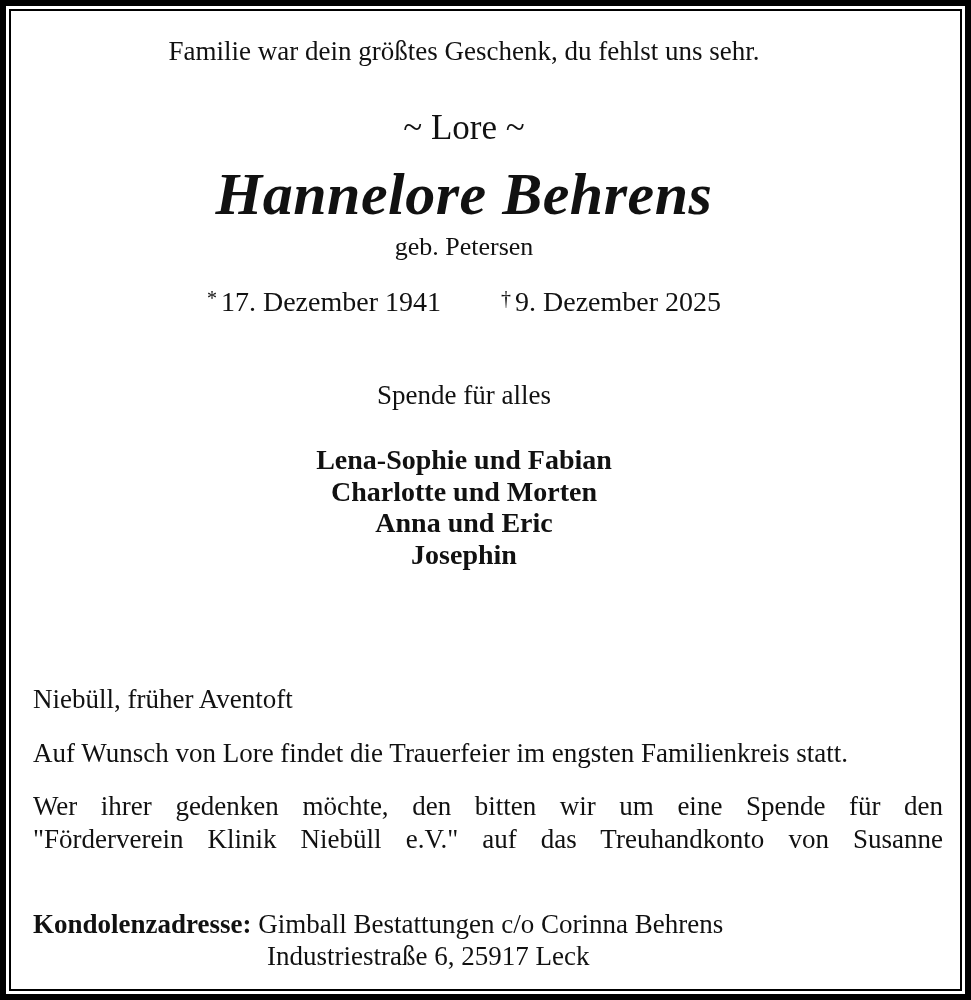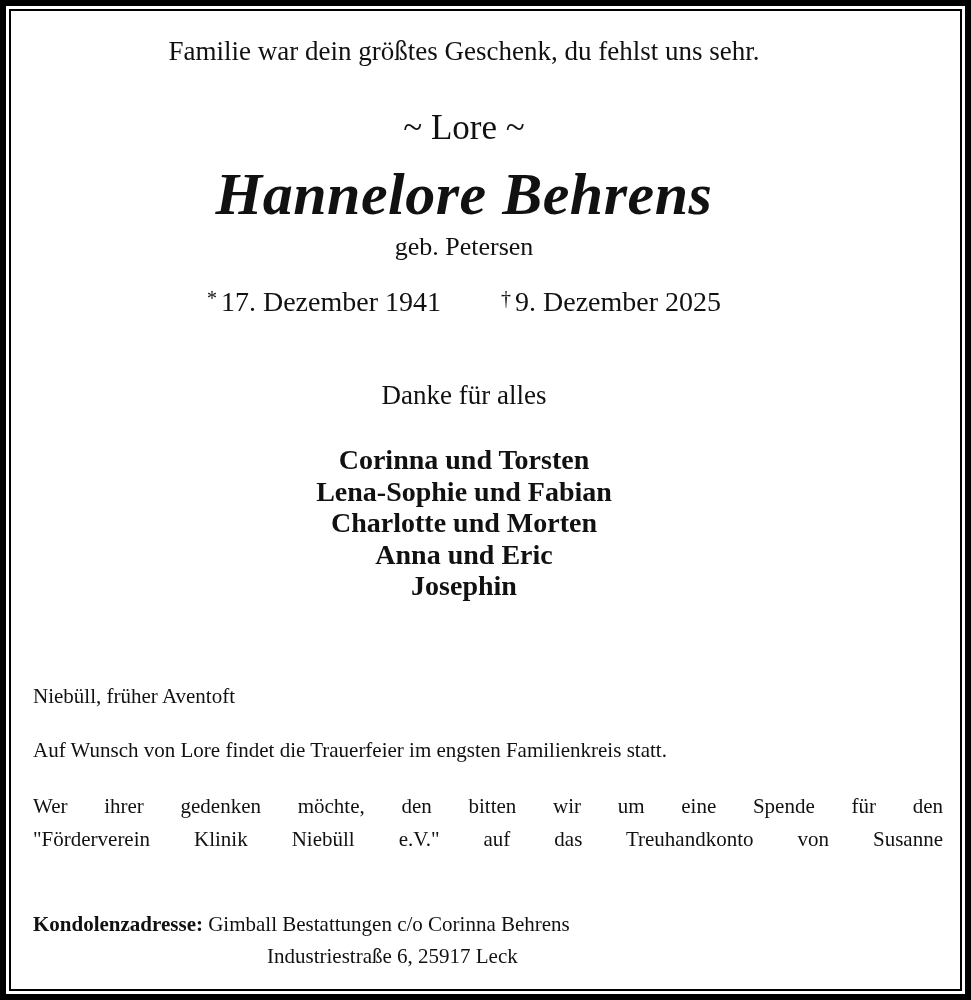--- a/index.html
+++ b/index.html
@@ -10,21 +10,21 @@
   .motto { top: 36px; font-size: 27px; }
   .nick { top: 108px; font-size: 35px; }
   .name { top: 160px; font-size: 60px; font-style: italic; font-weight: bold; letter-spacing: 0.5px; }
   .birthname { top: 232px; font-size: 26px; }
   .dates { top: 286px; font-size: 28px; }
   .dates span.gap { display: inline-block; width: 60px; }
   .sym { font-size: 20px; vertical-align: 6px; margin-right: 4px; }
   .thanks { top: 380px; font-size: 27px; }
   .mourners { top: 444px; font-size: 28px; font-weight: bold; line-height: 31.5px; }
   .mourners div { height: 31.5px; }
-  .left-block { position: absolute; left: 33px; width: 910px; font-size: 21px; }
+  .left-block { position: absolute; left: 33px; width: 910px; font-size: 27px; }
   .place { top: 684px; }
   .ceremony { top: 738px; }
   .donation { top: 790px; text-align: justify; text-align-last: left; line-height: 32.5px; }
   .donation .j { text-align-last: justify; display: block; }
   .condolence { top: 908px; line-height: 32px; }
   .condolence .row2 { padding-left: 234px; }
   b { font-weight: bold; }
 </style>
 </head>
 <body>
@@ -34,24 +34,23 @@
 
 <div class="abs motto">Familie war dein größtes Geschenk, du fehlst uns sehr.</div>
 <div class="abs nick">~ Lore ~</div>
 <div class="abs name">Hannelore Behrens</div>
 <div class="abs birthname">geb. Petersen</div>
 
 <div class="abs dates">
   <span><span class="sym">*</span><span>17. Dezember 1941</span></span><span class="gap"></span><span><span class="sym">†</span><span>9. Dezember 2025</span></span>
 </div>
 
-<div class="abs thanks">Danke für alles</div>
+<div class="abs thanks">Spende für alles</div>
 
 <div class="abs mourners">
-  <div>Corinna und Torsten</div>
   <div>Lena-Sophie und Fabian</div>
   <div>Charlotte und Morten</div>
   <div>Anna und Eric</div>
   <div>Josephin</div>
 </div>
 
 <div class="left-block place">Niebüll, früher Aventoft</div>
 <div class="left-block ceremony">Auf Wunsch von Lore findet die Trauerfeier im engsten Familienkreis statt.</div>
 
 <div class="left-block donation">

